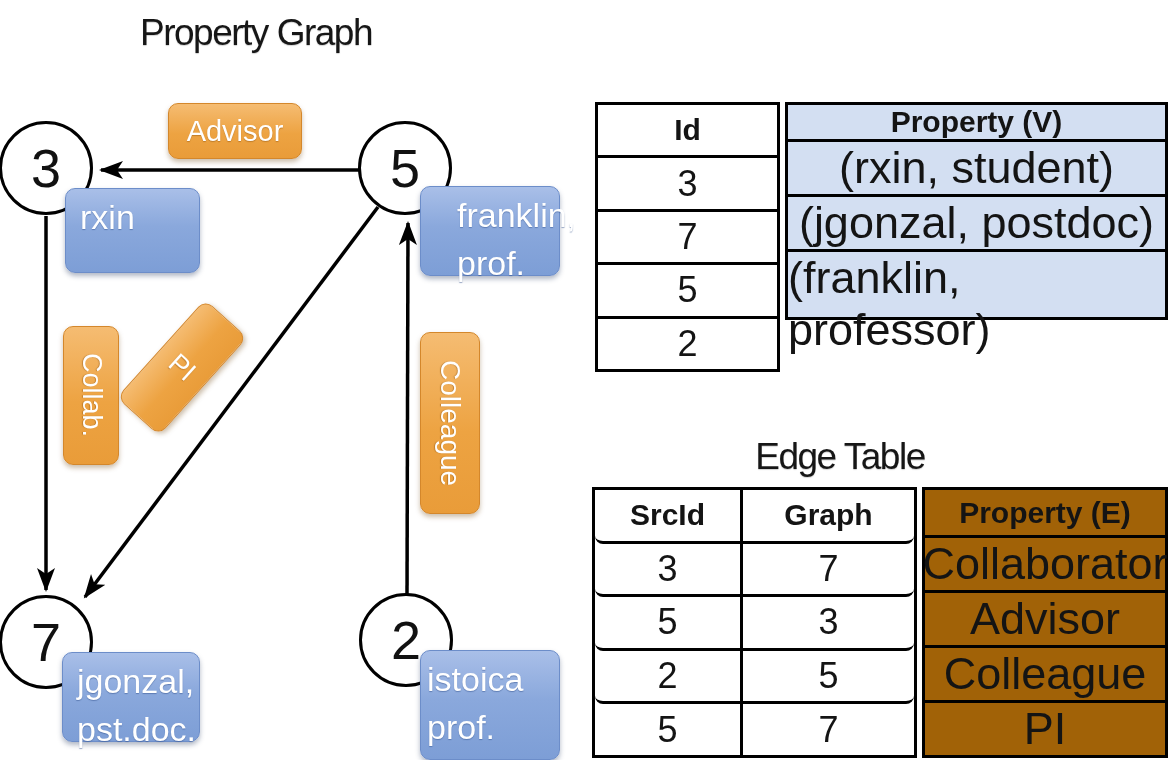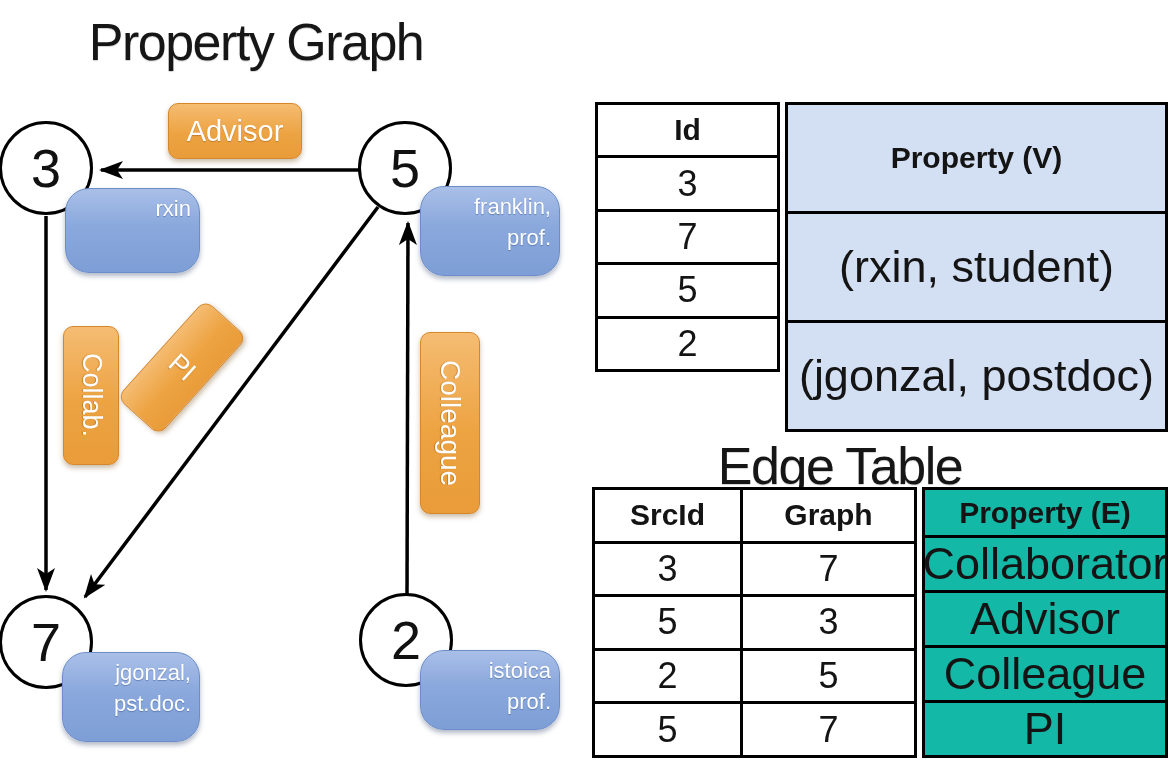--- a/index.html
+++ b/index.html
@@ -3,21 +3,21 @@
 <meta charset="utf-8">
 <style>
   html,body{margin:0;padding:0;background:#fff;}
   .canvas{
     position:relative;width:1170px;height:760px;background:#fff;
     font-family:"Liberation Sans",sans-serif;overflow:hidden;color:#141414;
   }
   
   .big-title{
     position:absolute;transform:translateX(-50%);
-    font-size:52px;letter-spacing:-1.5px;white-space:nowrap;color:#161616;
+    font-size:37px;letter-spacing:-1.5px;white-space:nowrap;color:#161616;
     text-shadow:0 1px 1px rgba(0,0,0,0.18);
   }
   
   .node{
     position:absolute;width:88px;height:88px;border:3.5px solid #000;border-radius:50%;
     background:#fff;display:flex;align-items:center;justify-content:center;
     font-size:54px;color:#111;z-index:2;
   }
   
   .edge-layer{position:absolute;left:0;top:0;z-index:1;}
@@ -25,45 +25,44 @@
   .elabel{
     position:absolute;z-index:3;border-radius:10px;
     background:linear-gradient(180deg,#f5bc72 0%,#eda342 55%,#e99c39 100%);
     border:1px solid #d4872b;box-shadow:0 3px 5px rgba(110,70,15,0.35);
     color:#fff;display:flex;align-items:center;justify-content:center;
     font-size:29px;text-shadow:0 1px 1px rgba(150,90,20,0.5);
   }
   .vtext{writing-mode:vertical-rl;}
   
   .vlabel{
-    position:absolute;z-index:4;border-radius:24px;box-sizing:border-box;
+    position:absolute;z-index:4;border-radius:10px;box-sizing:border-box;
     background:linear-gradient(180deg,#a9bfe8 0%,#8aa8dc 45%,#7d9ed6 100%);
     border:1.5px solid #6c8dc9;box-shadow:0 3px 5px rgba(30,50,90,0.35);
-    color:#fff;font-size:22px;line-height:1.40;padding:5px 8px 0 14px;
+    color:#fff;font-size:34px;line-height:1.40;padding:5px 8px 0 14px;
     text-shadow:0 1px 1px rgba(40,70,130,0.45);
-    text-align:right;
   }
   
   .tbl{
     position:absolute;border:3px solid #000;box-sizing:border-box;
     display:flex;flex-direction:column;background:#fff;
   }
   .tbl .row{
     flex:1;display:flex;align-items:center;justify-content:center;
     border-bottom:3px solid #000;font-size:45px;
   }
   .tbl .row:last-child{border-bottom:none;}
   .tbl .row.hdr{font-weight:bold;font-size:30px;text-align:right;}
   .tbl .num{font-size:36px;}
-  .split .row{padding:0;}
+  .split .row{padding:0;border-radius:8px;}
   .cell{height:100%;display:flex;align-items:center;justify-content:center;box-sizing:border-box;}
   .cell.c1{width:148px;border-right:3px solid #000;}
   .cell.c2{flex:1;}
   .fill-blue{background:#d3dff2;}
-  .fill-tan{background:#14b8a6;}
+  .fill-tan{background:#a16207;}
 </style>
 </head>
 <body>
 
 <div class="canvas">
 
   <div class="big-title" style="left:256px;top:12px;">Property Graph</div>
   <div class="big-title" style="left:840px;top:400px;margin-top:36px;">Edge Table</div>
 
   <svg class="edge-layer" width="585" height="760" viewBox="0 0 585 760">
@@ -108,37 +107,38 @@
     <div>rxin</div>
   </div>
   <div class="vlabel" style="left:420px;top:186px;width:140px;height:90px;padding-left:36px;">
     <div>franklin,</div>
     <div>prof.</div>
   </div>
   <div class="vlabel" style="left:62px;top:652px;width:138px;height:90px;">
     <div>jgonzal,</div>
     <div>pst.doc.</div>
   </div>
-  <div class="vlabel" style="left:420px;top:650px;width:140px;height:80px;padding-left:6px;">
+  <div class="vlabel" style="left:420px;top:650px;width:140px;height:110px;padding-left:6px;">
     <div>istoica</div>
     <div>prof.</div>
   </div>
 
   <div class="tbl" style="left:595px;top:102px;width:185px;height:270px;">
     <div class="row hdr">Id</div>
     <div class="row num">3</div>
     <div class="row num">7</div>
     <div class="row num">5</div>
     <div class="row num">2</div>
   </div>
 
-  <div class="tbl fill-blue" style="left:785px;top:102px;width:383px;height:330px;">
+  <div class="tbl fill-blue" style="left:785px;top:102px;width:383px;height:218px;">
     <div class="row hdr">Property (V)</div>
     <div class="row">(rxin, student)</div>
     <div class="row">(jgonzal, postdoc)</div>
+    <div class="row">(franklin, professor)</div>
   </div>
 
   <div class="tbl split" style="left:592px;top:487px;width:325px;height:271px;">
     <div class="row hdr">
       <div class="cell c1">SrcId</div>
       <div class="cell c2">Graph</div>
     </div>
     <div class="row num">
       <div class="cell c1">3</div>
       <div class="cell c2">7</div>

